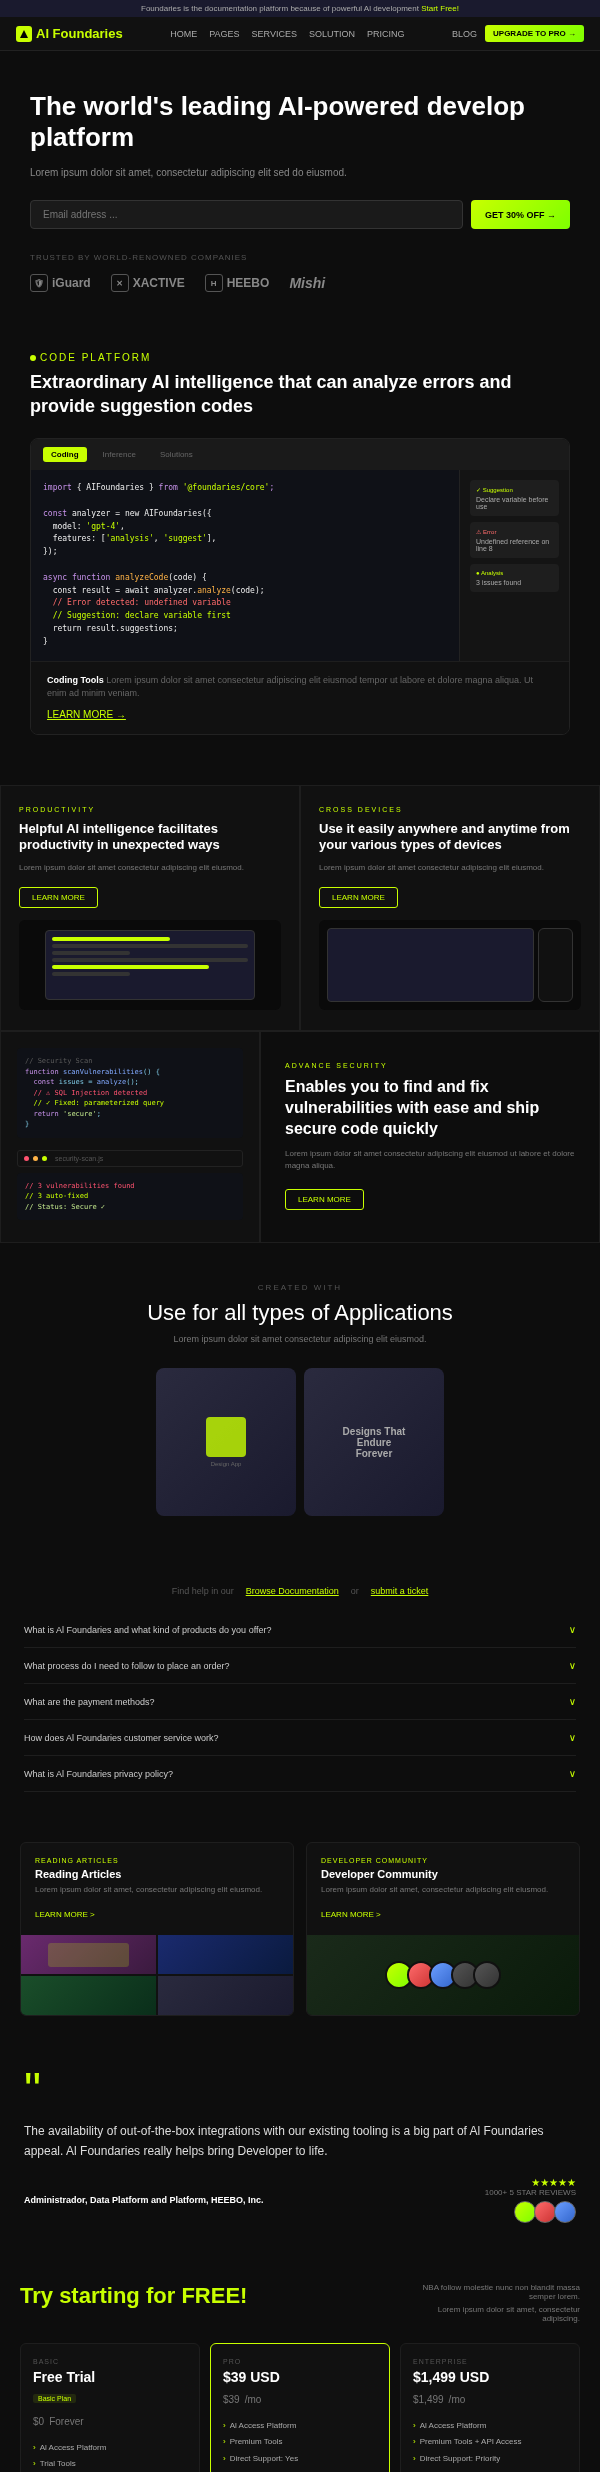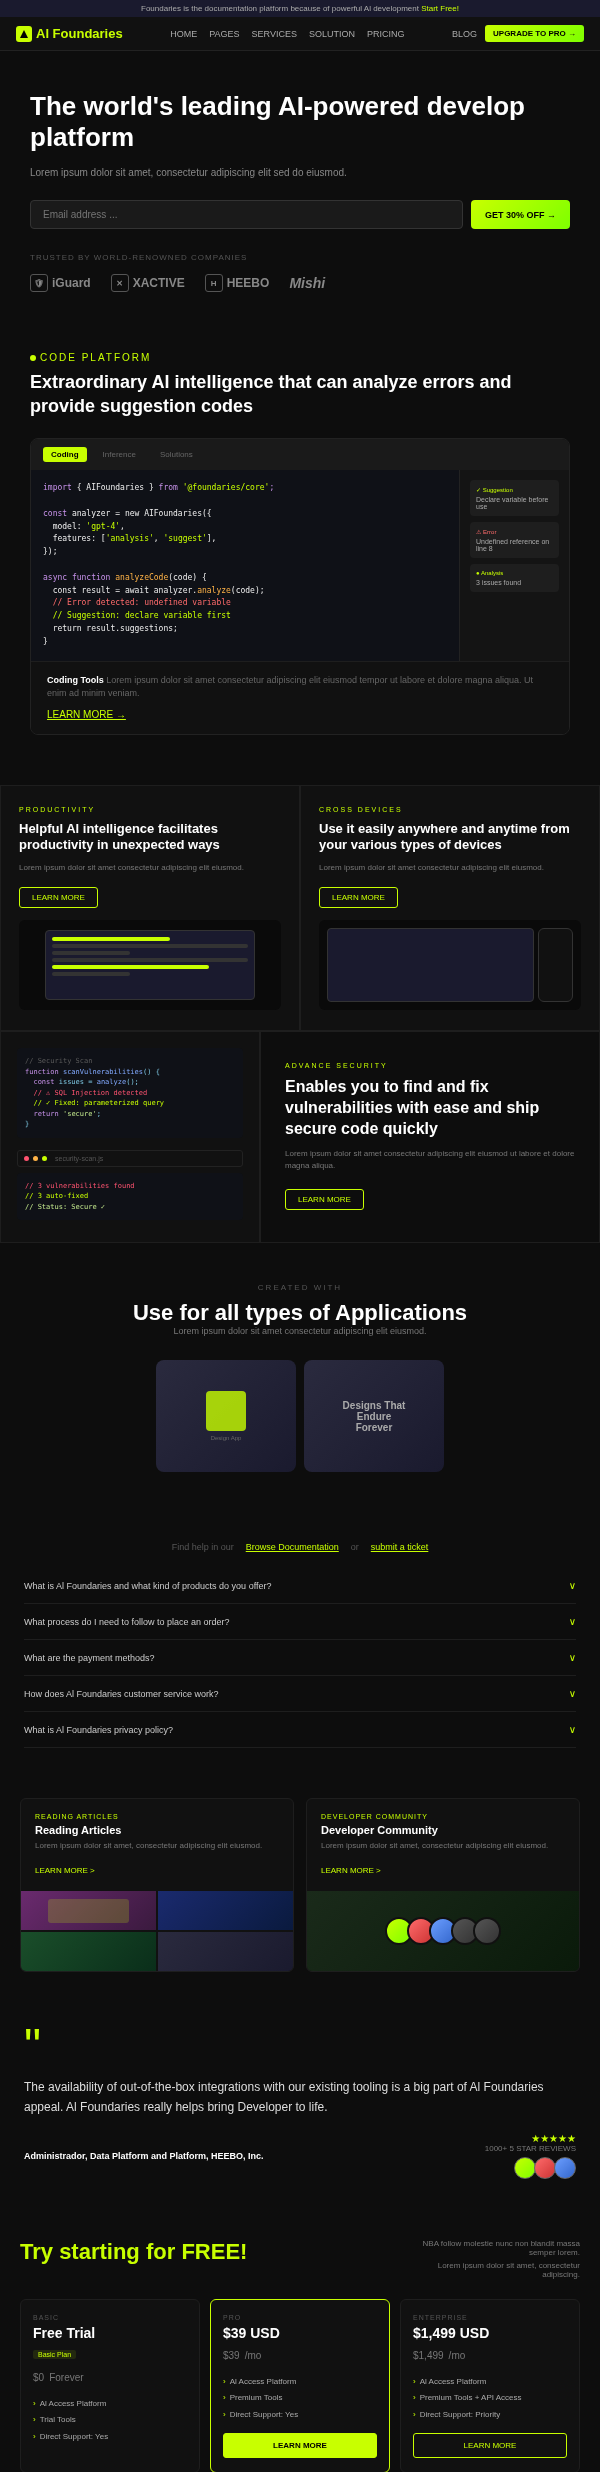--- a/index.html
+++ b/index.html
@@ -409,22 +409,22 @@
       text-align: center;
     }
     .use-types .sub-tag {
       font-size: 8px;
       color: #555;
       letter-spacing: 2px;
       margin-bottom: 8px;
     }
     .use-types h2 {
       font-size: 22px;
-      font-weight: 700;
-      margin-bottom: 0;
+      font-weight: 400;
+      margin-bottom: 8px;
     }
     .use-types .desc {
       font-size: 9px;
       color: #777;
       margin-bottom: 24px;
     }
     .app-cards {
       display: flex;
       gap: 8px;
       overflow: hidden;
@@ -448,21 +448,21 @@
     .app-card-green h4 {
       color: #000;
       font-size: 13px;
       font-weight: 700;
       text-align: center;
       line-height: 1.3;
     }
     .app-card-dark {
       background: #c4b5fd;
       width: 140px;
-      height: 112px;
+      height: 148px;
     }
     .app-card-img-placeholder {
       width: 100%;
       height: 100%;
       background: linear-gradient(135deg, #2a2a3e, #1a1a2e);
       display: flex;
       align-items: center;
       justify-content: center;
       font-size: 7px;
       color: #555;

